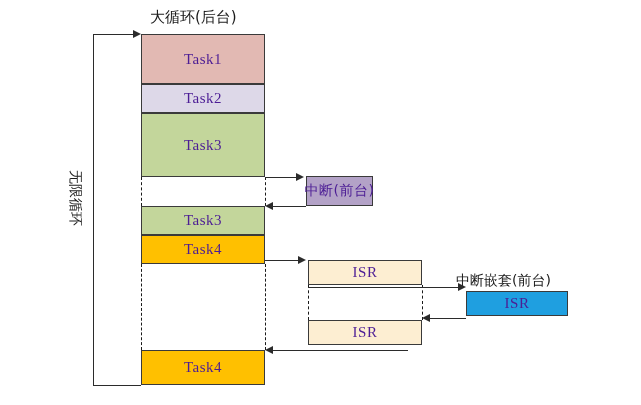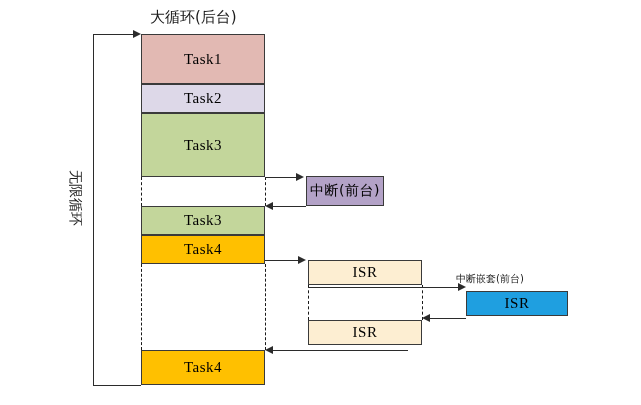--- a/index.html
+++ b/index.html
@@ -7,29 +7,29 @@
     width:641px;height:405px;background:#ffffff;position:relative;
     font-family:"Liberation Serif","DejaVu Serif",serif;
     overflow:hidden;
   }
   #stage{position:absolute;left:8px;top:0;width:641px;height:405px;}
 
   .box{
     position:absolute;box-sizing:border-box;
     border:1px solid #3a3a3a;
     display:flex;align-items:center;justify-content:center;
-    font-size:15px;color:#000000;letter-spacing:.5px;
+    font-size:15px;color:#4c1d95;letter-spacing:.5px;
     white-space:nowrap;
   }
   .cn{font-family:"DejaVu Sans","Liberation Sans",sans-serif;font-size:14px;}
 
   .label{
     position:absolute;white-space:nowrap;color:#1a1a1a;
     font-family:"DejaVu Sans","Liberation Sans",sans-serif;
-    font-size:10px;
+    font-size:14px;
   }
 
   
   .ln{position:absolute;background:#2b2b2b;}
   .ln.h{height:1px;}
   .ln.v{width:1px;}
 
   .dash-v{
     position:absolute;width:0;border-left:1px dashed #1a1a1a;
   }
@@ -82,21 +82,21 @@
   <div class="box" style="left:133px;top:235px;width:124px;height:29px;background:#ffc000;">Task4</div>
 
   <div class="dash-v" style="left:133px;top:264px;height:86px;"></div>
   <div class="dash-v" style="left:257px;top:264px;height:86px;"></div>
 
   <div class="box" style="left:133px;top:350px;width:124px;height:35px;background:#ffc000;">Task4</div>
 
   <div class="ln h" style="left:257px;top:177px;width:33px;"></div>
   <div class="arrow right" style="left:288px;top:172.5px;"></div>
 
-  <div class="box cn" style="left:298px;top:176px;width:78px;height:30px;background:#b3a2c7;">中断(前台)</div>
+  <div class="box cn" style="left:298px;top:176px;width:67px;height:30px;background:#b3a2c7;">中断(前台)</div>
 
   <div class="ln h" style="left:265px;top:206px;width:33px;"></div>
   <div class="arrow left" style="left:257px;top:201.5px;"></div>
 
   <div class="ln h" style="left:257px;top:260px;width:35px;"></div>
   <div class="arrow right" style="left:290px;top:255.5px;"></div>
 
   <div class="box" style="left:300px;top:260px;width:114px;height:25px;background:#fdeed2;">ISR</div>
 
   <div class="dash-v" style="left:300px;top:285px;height:35px;"></div>

